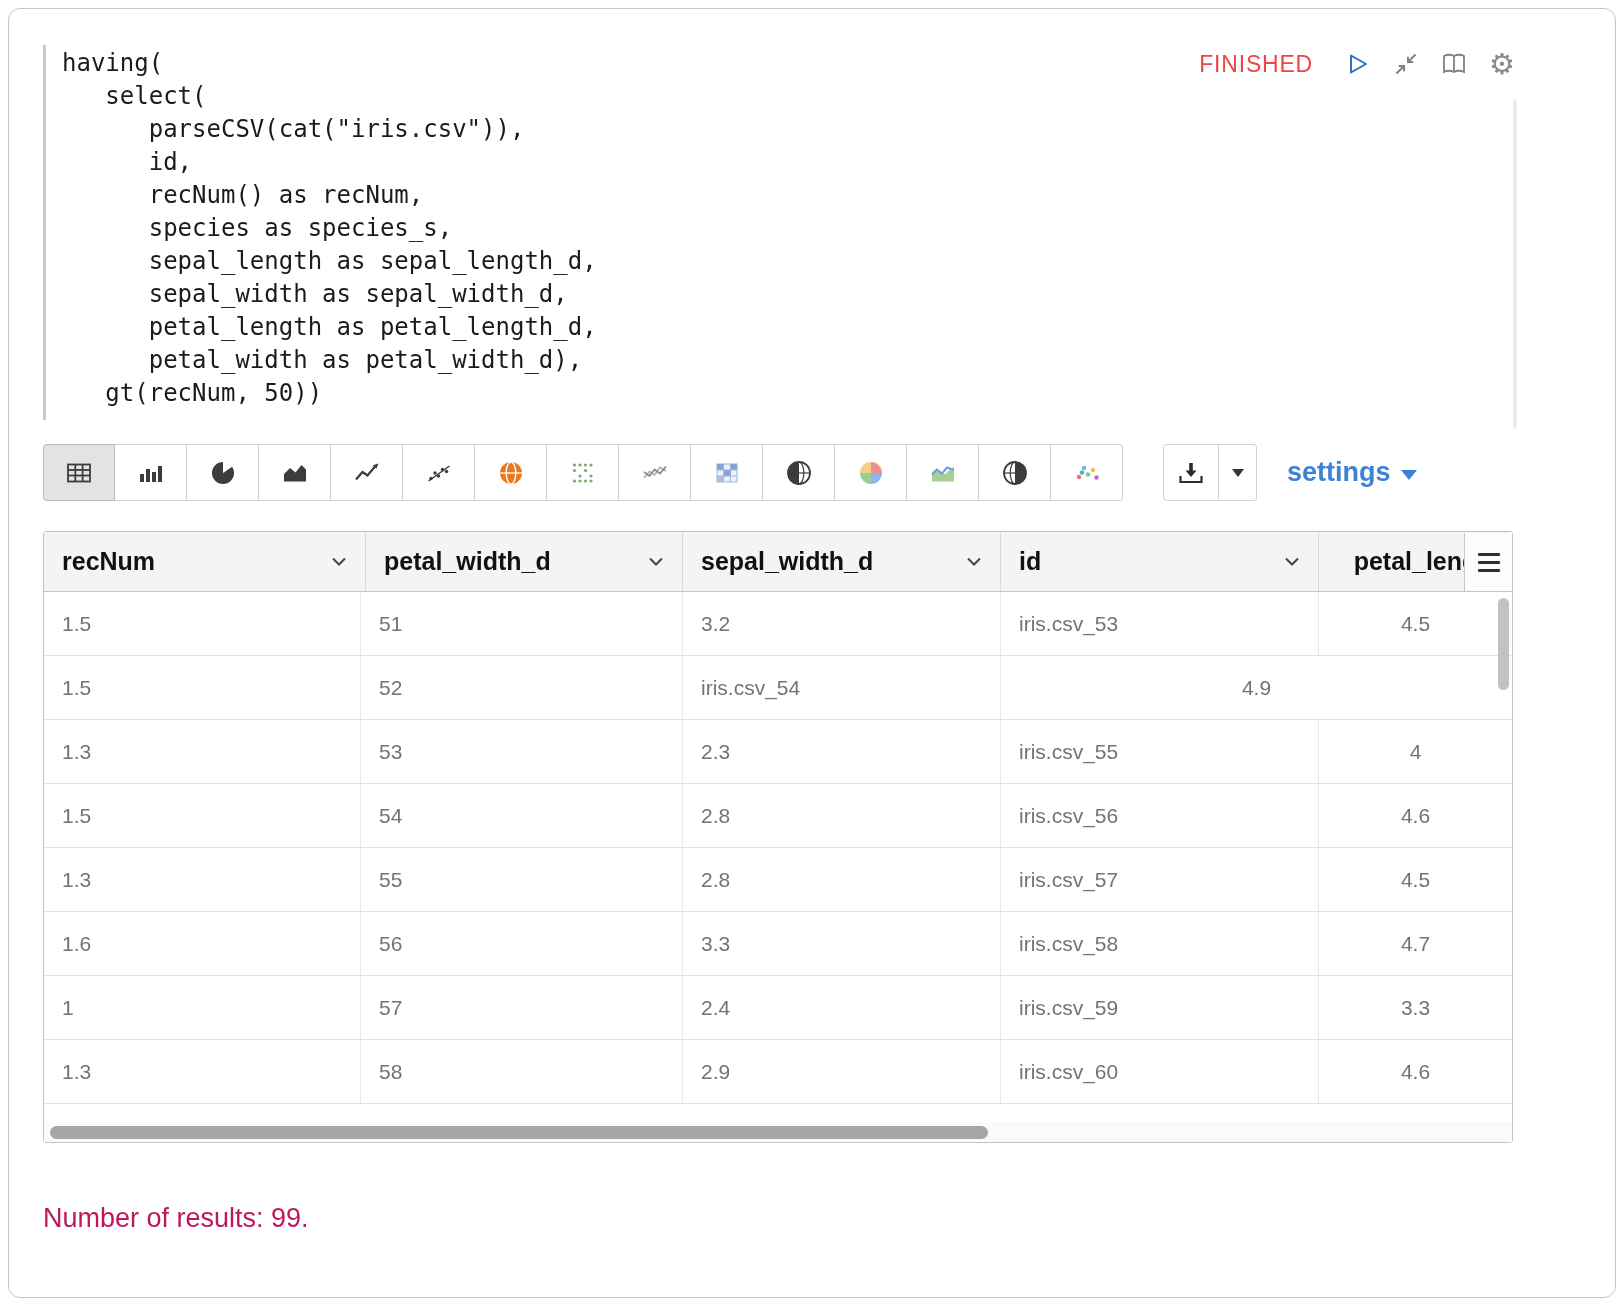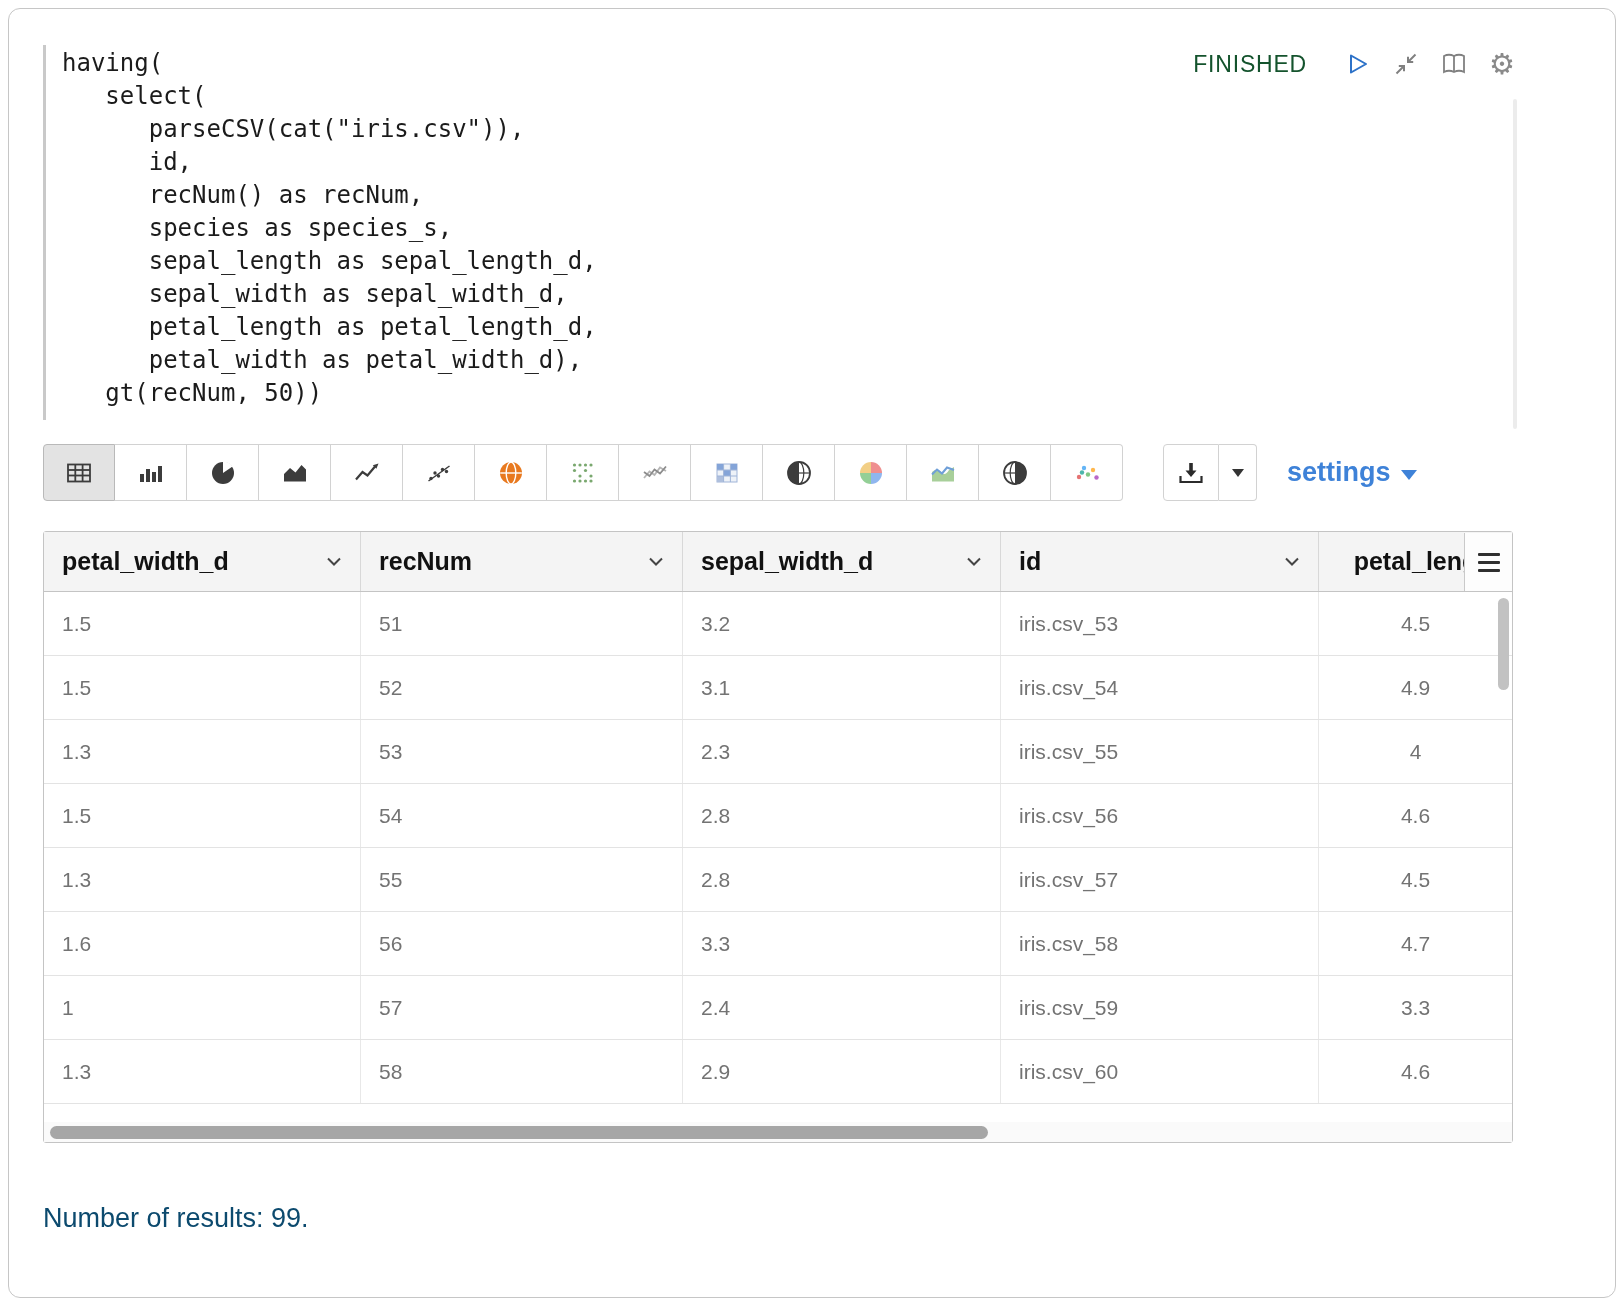--- a/index.html
+++ b/index.html
@@ -10,21 +10,21 @@
     padding: 36px 34px; background: #fff; overflow: hidden;
   }
   
   .editor-area { position: relative; }
   .code-block { border-left: 3px solid #c9c9c9; padding: 2px 0 10px 16px; }
   .code-block pre {
     font-family: "DejaVu Sans Mono", "Liberation Mono", monospace;
     font-size: 24px; line-height: 33px; color: #1b1b1b; white-space: pre;
   }
   .editor-controls { position: absolute; top: 4px; right: 64px; display: flex; align-items: center; gap: 18px; }
-  .status-label { font-size: 23px; color: #14532d; letter-spacing: 0.8px; margin-right: 18px; }
+  .status-label { font-size: 23px; color: #ef4444; letter-spacing: 0.8px; margin-right: 12px; }
   .ctrl-btn { display: flex; align-items: center; justify-content: center; width: 30px; height: 30px; cursor: pointer; background: none; border: none; }
   .gear-glyph { font-family: "DejaVu Sans", sans-serif; font-size: 29px; color: #8a8a8a; line-height: 1; }
   .editor-scrollbar { position: absolute; right: 64px; top: 54px; width: 4px; height: 330px; background: #ececec; border-radius: 2px; }
   
   .toolbar { margin-top: 24px; display: flex; align-items: center; }
   .chart-group { display: flex; }
   .chart-btn {
     width: 72px; height: 57px; background: #fff; border: 1px solid #d2d2d2; border-left-width: 0;
     display: flex; align-items: center; justify-content: center; cursor: pointer;
   }
@@ -46,21 +46,21 @@
   .c0 { width: 317px; } .c1 { width: 322px; } .c2 { width: 318px; } .c3 { width: 318px; }
   .c4 { flex: 1; border-right: none; justify-content: center; }
   .partial-row { height: 18px; }
   .hscrollbar { height: 20px; background: #fafafa; display: flex; align-items: center; padding: 0 6px; }
   .hscroll-thumb { width: 938px; height: 13px; background: #a6a6a6; border-radius: 7px; }
   .right-rail { position: absolute; top: 0; right: 0; width: 48px; height: 100%; }
   .menu-box { margin-top: 1px; height: 58px; background: #fdfdfd; border-left: 1px solid #c9c9c9; display: flex; flex-direction: column; align-items: center; justify-content: center; gap: 5px; cursor: pointer; }
   .menu-box .bar { width: 22px; height: 3px; background: #2f2f2f; border-radius: 1px; }
   .vscroll-thumb { position: absolute; top: 66px; right: 3px; width: 11px; height: 92px; background: #c2c2c2; border-radius: 6px; }
   
-  .results-line { margin-top: 60px; font-size: 27px; color: #0c4a6e; }
+  .results-line { margin-top: 60px; font-size: 27px; color: #be185d; }
   svg { display: block; }
 </style>
 </head>
 <body>
 
 <div class="card">
 
   <div class="editor-area">
     <div class="code-block">
       <pre>having(
@@ -249,28 +249,28 @@
     </div>
 
     <div class="settings-link">
       <span>settings</span>
       <span class="settings-caret"></span>
     </div>
   </div>
 
   <div class="result-table">
     <div class="thead">
+      <div class="th c1">
+        <span>recNum</span>
+        <svg width="16" height="11" viewBox="0 0 16 11">
+            <polyline points="2,2.5 8,8.5 14,2.5" stroke="#444" stroke-width="2" fill="none"></polyline>
+          </svg>
+      </div>
       <div class="th c0">
         <span>petal_width_d</span>
-        <svg width="16" height="11" viewBox="0 0 16 11">
-            <polyline points="2,2.5 8,8.5 14,2.5" stroke="#444" stroke-width="2" fill="none"></polyline>
-          </svg>
-      </div>
-      <div class="th c1">
-        <span>recNum</span>
         <svg width="16" height="11" viewBox="0 0 16 11">
             <polyline points="2,2.5 8,8.5 14,2.5" stroke="#444" stroke-width="2" fill="none"></polyline>
           </svg>
       </div>
       <div class="th c2">
         <span>sepal_width_d</span>
         <svg width="16" height="11" viewBox="0 0 16 11">
             <polyline points="2,2.5 8,8.5 14,2.5" stroke="#444" stroke-width="2" fill="none"></polyline>
           </svg>
       </div>
@@ -288,21 +288,20 @@
     <div class="trow">
       <div class="td c0">1.5</div>
       <div class="td c1">51</div>
       <div class="td c2">3.2</div>
       <div class="td c3">iris.csv_53</div>
       <div class="td c4">4.5</div>
     </div>
     <div class="trow">
       <div class="td c0">1.5</div>
       <div class="td c1">52</div>
-      <div class="td c2">3.1</div>
       <div class="td c3">iris.csv_54</div>
       <div class="td c4">4.9</div>
     </div>
     <div class="trow">
       <div class="td c0">1.3</div>
       <div class="td c1">53</div>
       <div class="td c2">2.3</div>
       <div class="td c3">iris.csv_55</div>
       <div class="td c4">4</div>
     </div>

